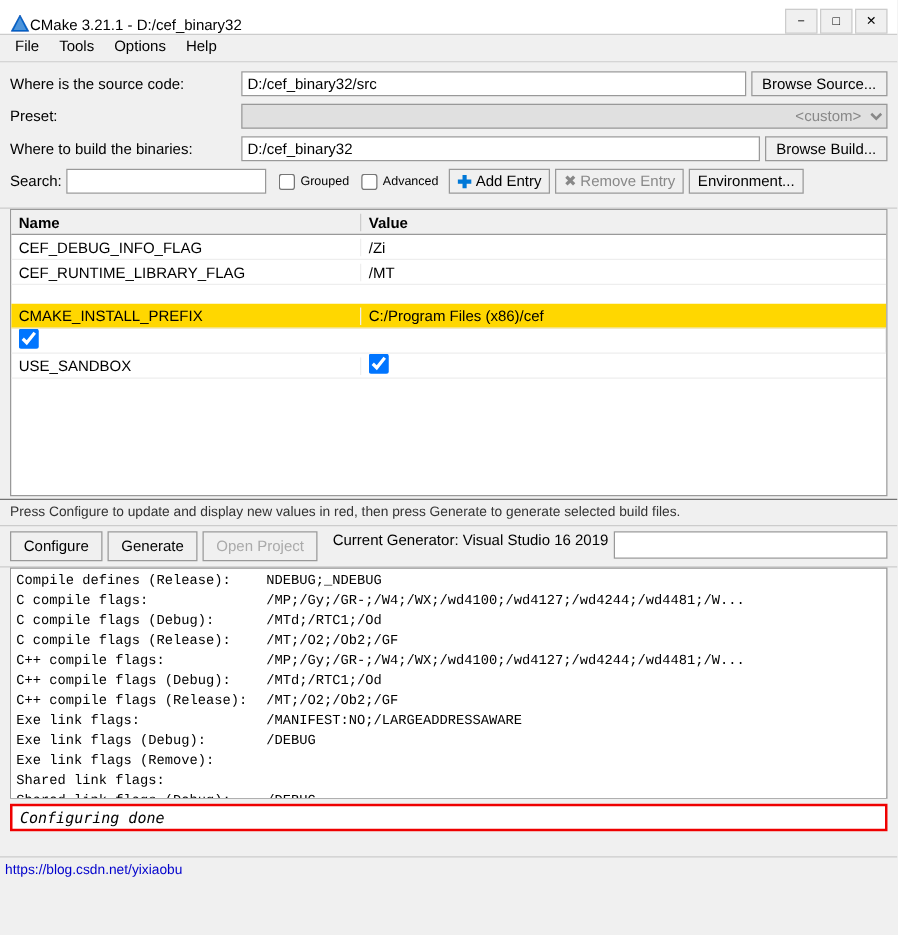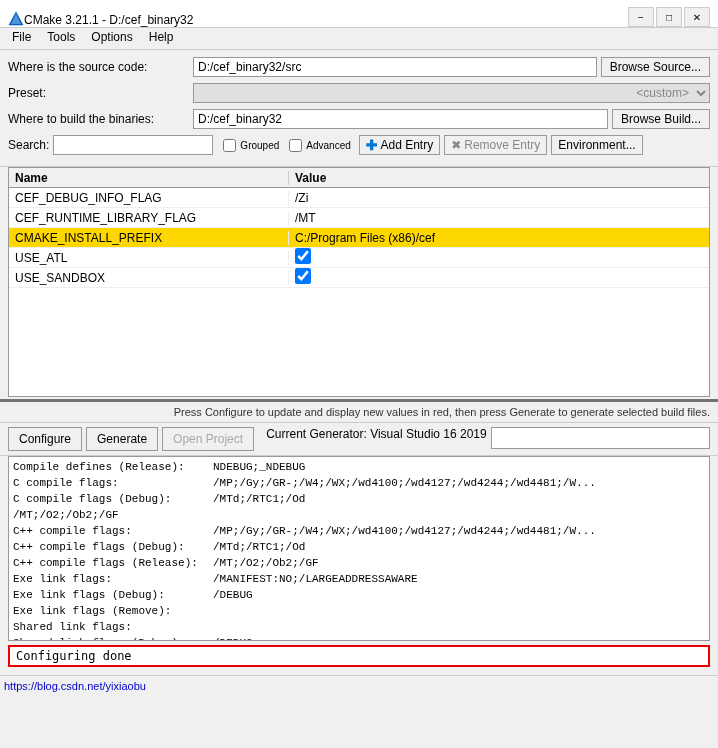--- a/index.html
+++ b/index.html
@@ -208,44 +208,43 @@
       border-right: 1px solid #ccc;
     }
     .table-header-cell:first-child { width: 280px; }
     .table-header-cell:last-child { flex: 1; border-right: none; }
     .table-row {
       display: flex;
       border-bottom: 1px solid #eee;
       height: 20px;
       align-items: center;
     }
-    .table-row.highlighted { background: #ffd700; }
+    .table-row.highlighted { background: #ffd700; margin-top: 15px; }
     .table-cell {
       font-size: 12px;
       padding: 0 6px;
       overflow: hidden;
       text-overflow: ellipsis;
       white-space: nowrap;
     }
     .table-cell:first-child { width: 280px; min-width: 280px; border-right: 1px solid #eee; }
     .table-cell:last-child { flex: 1; }
     .checkbox-cell {
       width: 16px;
       height: 16px;
     }
 
     
     .status-text {
       background: #f0f0f0;
       padding: 4px 8px;
       font-size: 11px;
       color: #333;
-      border-top: 3px solid #737373;
+      border-top: 1px solid #737373;
       margin-top: 2px;
-      text-align: right;
     }
 
     
     .bottom-toolbar {
       display: flex;
       align-items: flex-start;
       padding: 4px 8px;
       background: #f0f0f0;
       border-top: 1px solid #ccc;
       border-bottom: 1px solid #ccc;
@@ -299,27 +298,28 @@
       color: #000;
     }
     .log-val {
       color: #000;
       flex: 1;
       overflow: hidden;
     }
 
     
     .config-status {
-      margin: 0 8px 8px 8px;
+      margin: 0 8px 20px 8px;
       border: 2px solid #e00;
       background: #fff;
       padding: 2px 6px;
       font-size: 12px;
       color: #000;
       font-family: monospace;
+      font-style: italic;
     }
 
     
     .bottom-status {
       height: 20px;
       background: #f0f0f0;
       border-top: 1px solid #ccc;
       display: flex;
       align-items: center;
       padding: 0 4px;
@@ -414,21 +414,20 @@
       </div>
       <div class="table-row">
         <div class="table-cell">CEF_RUNTIME_LIBRARY_FLAG</div>
         <div class="table-cell">/MT</div>
       </div>
       <div class="table-row highlighted">
         <div class="table-cell">CMAKE_INSTALL_PREFIX</div>
         <div class="table-cell">C:/Program Files (x86)/cef</div>
       </div>
       <div class="table-row">
-        <div class="table-cell">USE_ATL</div>
         <div class="table-cell"><input type="checkbox" class="checkbox-cell" checked="" style=""></div>
       </div>
       <div class="table-row">
         <div class="table-cell">USE_SANDBOX</div>
         <div class="table-cell"><input type="checkbox" class="checkbox-cell" checked="" style=""></div>
       </div>
     </div>
 </div>
 
 <div class="status-text">Press Configure to update and display new values in red, then press Generate to generate selected build files.</div>
@@ -449,20 +448,21 @@
       </div>
       <div class="log-line">
         <span class="log-key">C compile flags:</span>
         <span class="log-val">/MP;/Gy;/GR-;/W4;/WX;/wd4100;/wd4127;/wd4244;/wd4481;/W...</span>
       </div>
       <div class="log-line">
         <span class="log-key">C compile flags (Debug):</span>
         <span class="log-val">/MTd;/RTC1;/Od</span>
       </div>
       <div class="log-line">
+        <span class="log-key">C compile flags (Release):</span>
         <span class="log-val">/MT;/O2;/Ob2;/GF</span>
       </div>
       <div class="log-line">
         <span class="log-key">C++ compile flags:</span>
         <span class="log-val">/MP;/Gy;/GR-;/W4;/WX;/wd4100;/wd4127;/wd4244;/wd4481;/W...</span>
       </div>
       <div class="log-line">
         <span class="log-key">C++ compile flags (Debug):</span>
         <span class="log-val">/MTd;/RTC1;/Od</span>
       </div>

